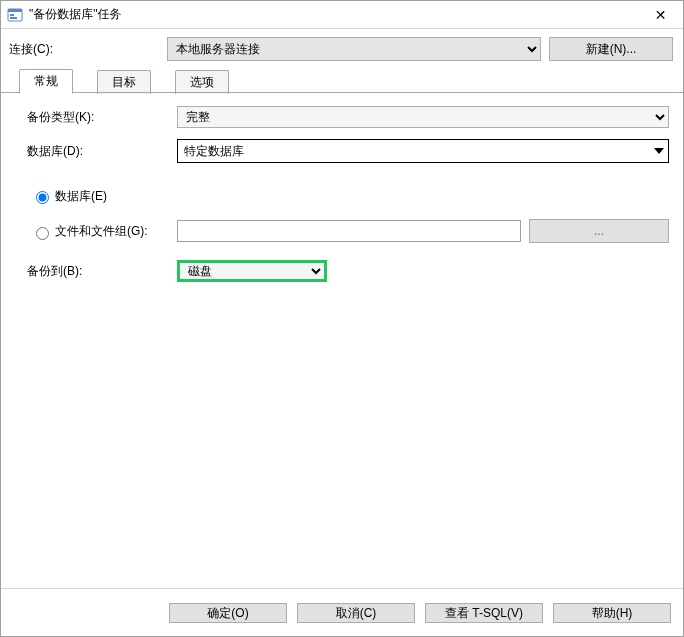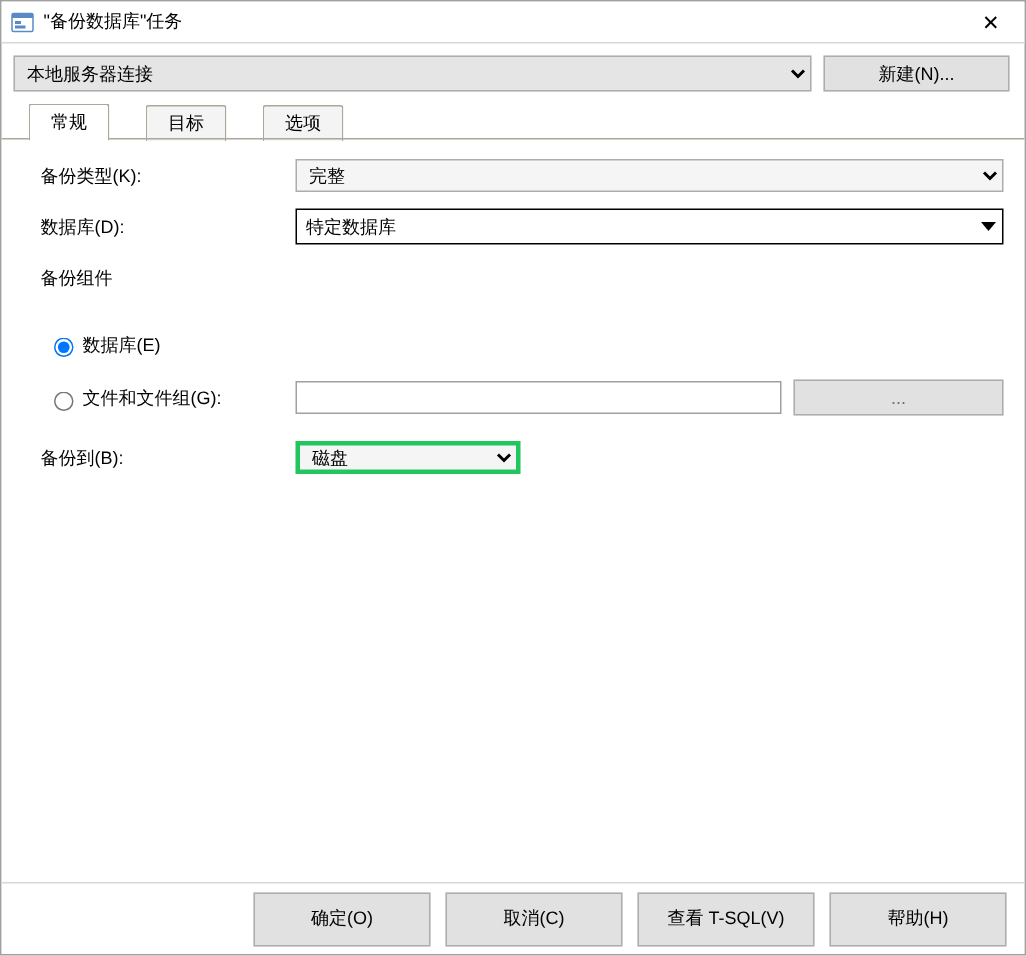--- a/index.html
+++ b/index.html
@@ -99,21 +99,20 @@
   .form-body {
     padding: 12px 14px 10px 26px;
     height: calc(100% - 28px - 40px - 24px - 48px);
     background:#ffffff;
   }
   .form-row {
     display:flex;
     align-items:center;
     margin-bottom:10px;
     min-height:24px;
-    gap:20px;
   }
   .form-row .lbl {
     width:150px;
     flex:0 0 150px;
   }
   .form-row .ctl {
     flex:1 1 auto;
     display:flex;
     align-items:center;
     gap:8px;
@@ -189,21 +188,21 @@
     height:48px;
     border-top:1px solid #d8d8d8;
     display:flex;
     justify-content:flex-end;
     align-items:center;
     padding:0 12px;
     gap:10px;
     background:#ffffff;
   }
   .footer button {
-    width:118px; height:36px;
+    width:118px; height:20px;
     background:#e1e1e1;
     border:1px solid #adadad;
     font-family:inherit; font-size:12px;
     cursor:pointer;
   }
 </style>
 </head>
 <body>
 
 <div class="titlebar">
@@ -216,20 +215,21 @@
     </svg>
   </span>
   <span class="title-text">"备份数据库"任务</span>
   <span class="spacer"></span>
   <div class="close-btn">
     <span>✕</span>
   </div>
 </div>
 
 <div class="conn-row">
+  <div class="conn-label">连接(C):</div>
   <select class="conn-select">
     <option>本地服务器连接</option>
   </select>
   <button class="new-btn">新建(N)...</button>
 </div>
 
 <div class="tabs-row">
   <div class="tab active"><span>常规</span></div>
   <div class="tab"><span>目标</span></div>
   <div class="tab"><span>选项</span></div>
@@ -255,24 +255,20 @@
           <span class="db-arrow">
             <svg width="10" height="6" viewBox="0 0 10 6">
                 <polygon points="0,0 10,0 5,6" fill="#000"></polygon>
               </svg>
           </span>
         </div>
       </div>
     </div>
   </div>
 
-  <div class="form-row">
-    <div class="lbl">备份组件</div>
-    <div class="ctl"></div>
-  </div>
 
   <div style="height:6px"></div>
 
   <div class="radio-row">
     <input type="radio" name="comp" checked="" style="">
     <span>数据库(E)</span>
   </div>
 
   <div style="height:6px"></div>
 

